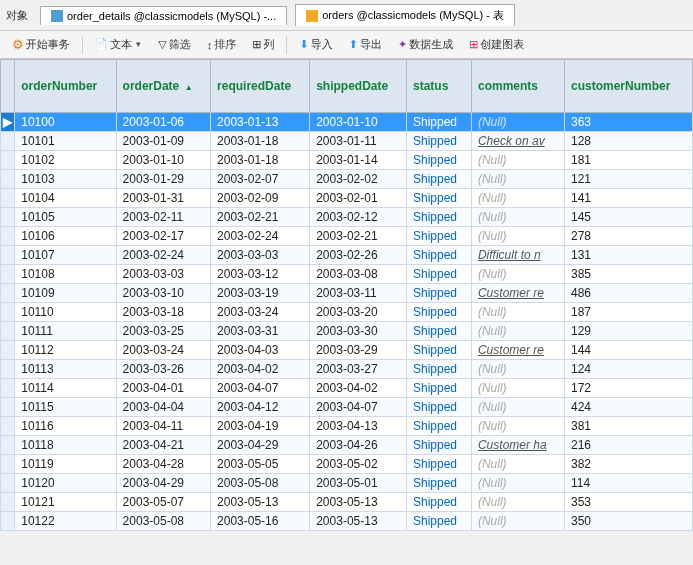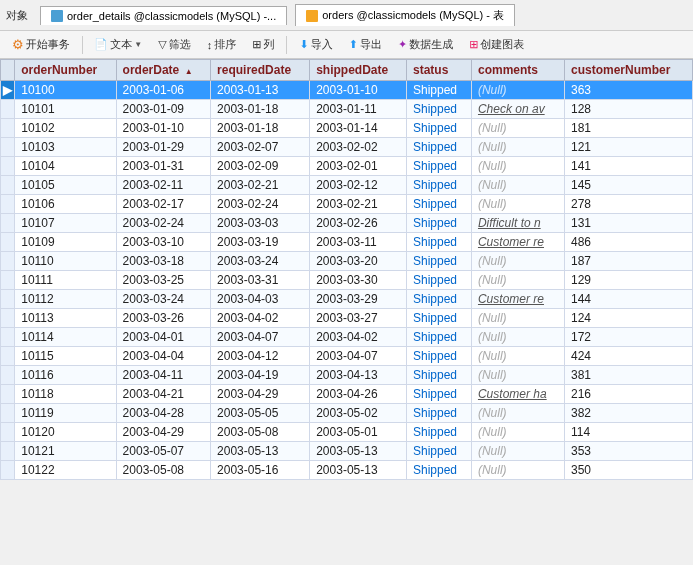--- a/index.html
+++ b/index.html
@@ -11,21 +11,21 @@
     .window-tab2 .tab-icon { background: #4a9fd4; }
 
     .toolbar { background: #f5f5f5; border-bottom: 1px solid #ccc; padding: 3px 6px; display: flex; align-items: center; gap: 4px; }
     .toolbar-btn { display: flex; align-items: center; gap: 2px; padding: 2px 5px; border: 1px solid transparent; cursor: pointer; font-size: 11px; color: #333; white-space: nowrap; }
     .toolbar-sep { width: 1px; height: 18px; background: #ccc; margin: 0 2px; }
     .dropdown-arrow { font-size: 8px; color: #555; }
 
     .table-container { overflow: auto; width: 693px; height: calc(565px - 52px); }
     table { border-collapse: collapse; width: 100%; font-size: 12px; }
     thead tr { background: #dce6f1; }
-    thead th { border: 1px solid #b0b8c8; padding: 3px 6px; text-align: left; font-weight: bold; color: #7f1d1d; white-space: nowrap; cursor: pointer; user-select: none; position: sticky; top: 0; background: #dce6f1; z-index: 10; }
+    thead th { border: 1px solid #b0b8c8; padding: 19px 6px; text-align: left; font-weight: bold; color: #15803d; white-space: nowrap; cursor: pointer; user-select: none; position: sticky; top: 0; background: #dce6f1; z-index: 10; }
     thead th .sort-arrow { font-size: 8px; margin-left: 2px; }
     tbody tr { background: white; }
     tbody tr:nth-child(even) { background: #f7fbff; }
     tbody tr.selected { background: #3399ff; color: white; }
     tbody tr.selected td { color: white; }
     tbody tr.selected .null-val { color: #cce5ff; }
     tbody td { border: 1px solid #d0d8e8; padding: 2px 6px; white-space: nowrap; color: #222; }
     tbody td.null-val { color: #aaa; font-style: italic; }
     tbody td.row-marker { width: 14px; padding: 0 2px; color: #3399ff; font-weight: bold; text-align: center; background: #e8f0fb; }
     tbody tr.selected td.row-marker { background: #1a7fd4; color: white; }
@@ -195,20 +195,30 @@
           <td>10107</td>
           <td>2003-02-24</td>
           <td>2003-03-03</td>
           <td>2003-02-26</td>
           <td class="status-shipped">Shipped</td>
           <td class="comment-text">Difficult to n</td>
           <td>131</td>
         </tr>
         <tr>
           <td class="row-marker"></td>
+          <td>10108</td>
+          <td>2003-03-03</td>
+          <td>2003-03-12</td>
+          <td>2003-03-08</td>
+          <td class="status-shipped">Shipped</td>
+          <td class="null-val">(Null)</td>
+          <td>385</td>
+        </tr>
+        <tr>
+          <td class="row-marker"></td>
           <td>10109</td>
           <td>2003-03-10</td>
           <td>2003-03-19</td>
           <td>2003-03-11</td>
           <td class="status-shipped">Shipped</td>
           <td class="comment-text">Customer re</td>
           <td>486</td>
         </tr>
         <tr>
           <td class="row-marker"></td>

